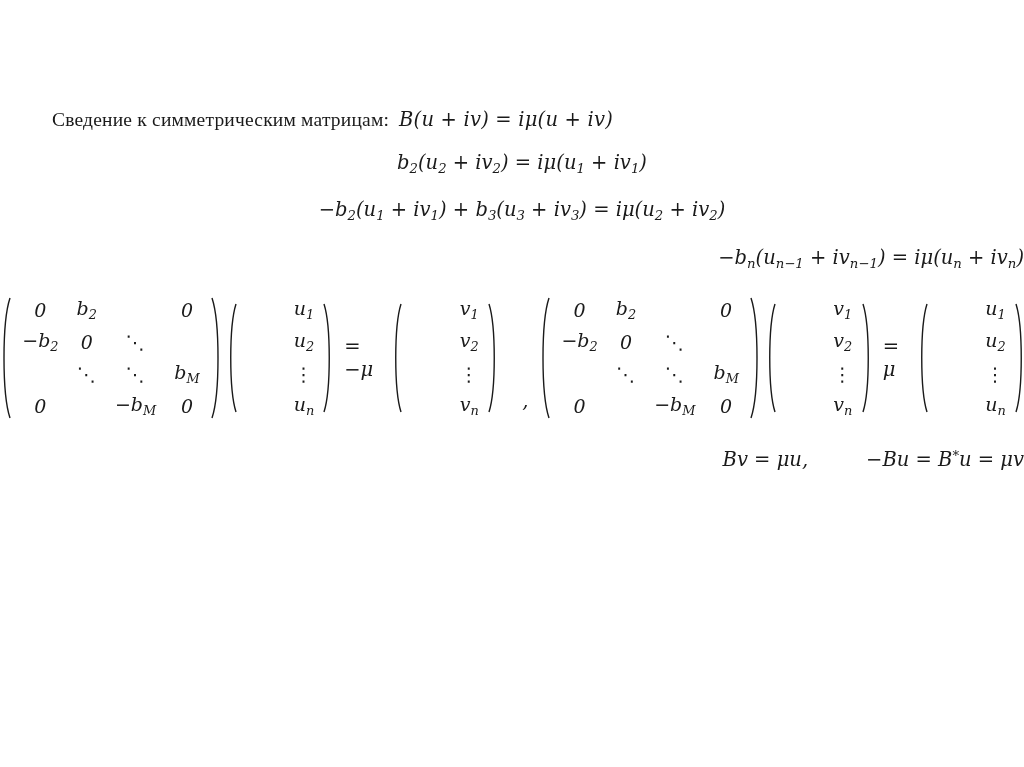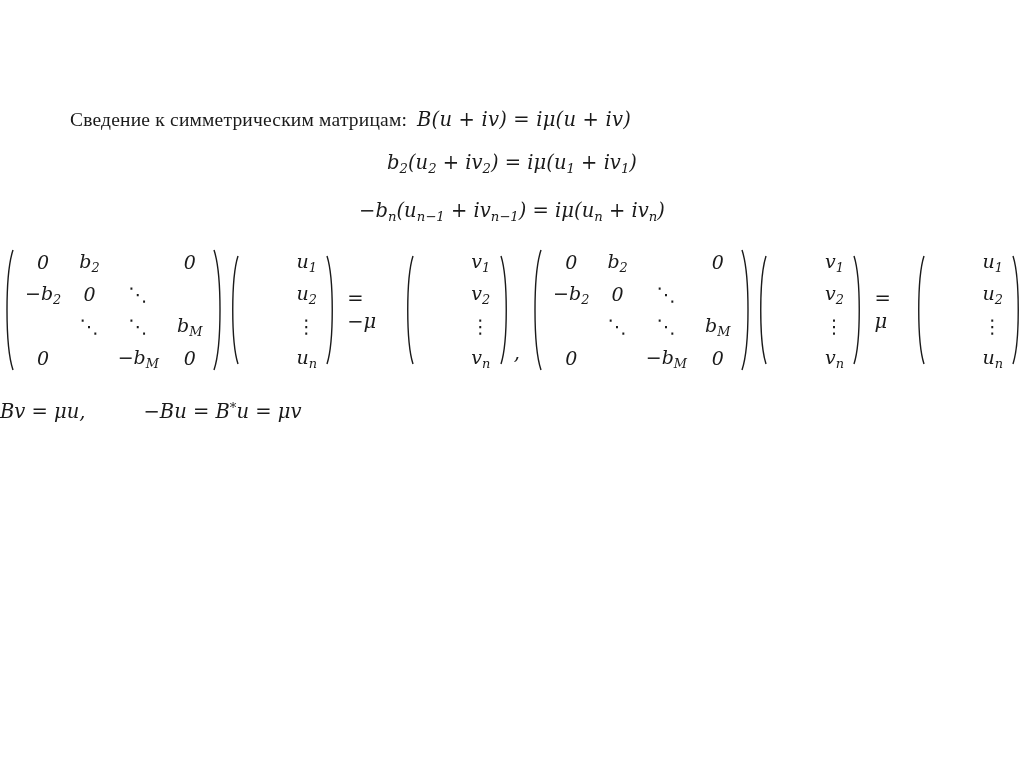--- a/index.html
+++ b/index.html
@@ -22,56 +22,57 @@
   }
   .content {
     position: absolute;
     left: 0;
     top: 108px;
     width: 1024px;
   }
   .math {
     font-family: "DejaVu Serif", "Liberation Serif", serif;
     font-style: italic;
+    margin-left: 20px;
   }
   sub {
     font-size: 0.68em;
     vertical-align: -0.32em;
     font-style: italic;
   }
   sup {
     font-size: 0.68em;
     vertical-align: 0.45em;
     font-style: normal;
   }
 
   
   .line-heading {
-    padding-left: 70px;
+    padding-left: 52px;
     font-size: 19.5px;
     letter-spacing: 0.2px;
     white-space: nowrap;
   }
   .line-heading .ru {
     font-style: normal;
     font-family: "Liberation Serif", serif;
   }
   .line-heading .eq {
     margin-left: 10px;
   }
 
   .eqline {
     text-align: center;
     font-size: 19.5px;
     white-space: nowrap;
   }
   .eq-2 { margin-top: 20px; }
   .eq-3 { margin-top: 22px; }
   .eq-4 { margin-top: 23px; }
-  .eq-5 { margin-top: 23px; }
+  .eq-5 { margin-top: 23px; text-align: right; }
 
   
   .matrix-row {
     margin-top: 22px;
     display: flex;
     align-items: center;
     justify-content: center;
     gap: 0px;
     font-size: 19px;
   }
@@ -122,40 +123,43 @@
   .comma {
     padding: 0 8px 0 2px;
     font-size: 19.5px;
     align-self: flex-end;
     margin-bottom: 10px;
   }
   .dots { font-style: normal; letter-spacing: 1px; }
 
   .eq-last {
     margin-top: 26px;
-    text-align: left;
+    text-align: right;
     font-size: 19.5px;
     white-space: nowrap;
   }
   .eq-last .gap { display: inline-block; width: 58px; }
 </style>
 </head>
 <body>
 
 <div class="slide">
   <div class="content">
 
     <div class="line-heading">
       <span class="ru">Сведение к симметрическим матрицам:</span><span class="math eq">B(u + iv) = iμ(u + iv)</span>
     </div>
 
     <div class="eqline eq-2 math">
       b<sub>2</sub>(u<sub>2</sub> + iv<sub>2</sub>) = iμ(u<sub>1</sub> + iv<sub>1</sub>)
     </div>
 
+    <div class="eqline eq-3 math">
+      −b<sub>2</sub>(u<sub>1</sub> + iv<sub>1</sub>) + b<sub>3</sub>(u<sub>3</sub> + iv<sub>3</sub>) = iμ(u<sub>2</sub> + iv<sub>2</sub>)
+    </div>
 
 
     <div class="eqline eq-5 math">
       −b<sub>n</sub>(u<sub>n−1</sub> + iv<sub>n−1</sub>) = iμ(u<sub>n</sub> + iv<sub>n</sub>)
     </div>
 
     <div class="matrix-row">
 
       <div class="mblock">
         <span class="paren">

